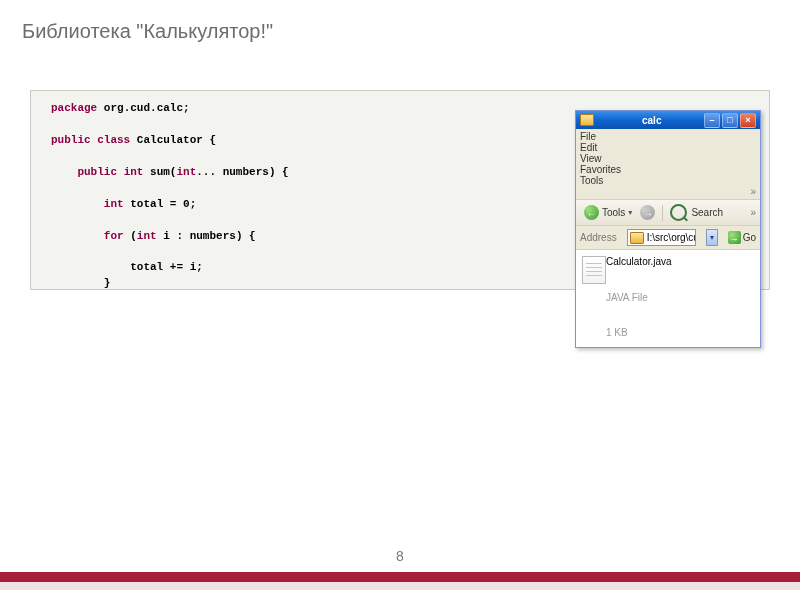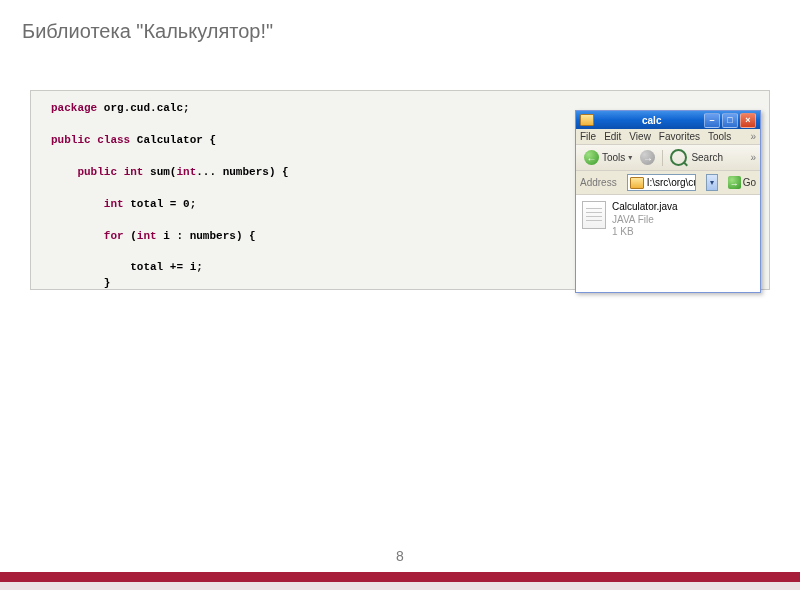--- a/index.html
+++ b/index.html
@@ -80,23 +80,23 @@
     font-weight: bold;
   }
   .winbtn.min { background: linear-gradient(#6aa0f0,#2f70d0); color:#fff;}
   .winbtn.max { background: linear-gradient(#6aa0f0,#2f70d0); color:#fff;}
   .winbtn.close { background: linear-gradient(#f08060,#d04020); color:#fff;}
 
   .menubar {
     background: #ece9d8;
     padding: 2px 4px;
     display: flex;
-    gap: 8px;
     color: #333;
     border-bottom: 1px solid #d4d0c8;
+    flex-direction: column;
   }
   .menubar .chev {
     margin-left: auto;
     color: #777;
   }
   .toolbar {
     background: linear-gradient(#f7f6ef,#e8e4d6);
     padding: 3px 4px;
     display: flex;
     align-items: center;
@@ -168,38 +168,38 @@
   .go-arrow {
     width:13px;height:13px;background:radial-gradient(circle at 30% 30%, #9de080, #3a9a2a);
     border-radius:2px;display:flex;align-items:center;justify-content:center;color:#fff;font-size:9px;
   }
 
   .content {
     background: #fff;
     min-height: 85px;
     padding: 6px;
   }
-  .file-item { display:flex; align-items:flex-start; gap:6px; }
+  .file-item { display:flex; align-items:flex-start; }
   .file-icon {
     width: 22px; height: 26px;
     background: linear-gradient(#fff,#f2f2f2);
     border: 1px solid #b9b9b9;
     position: relative;
   }
   .file-icon::before{
     content:""; position:absolute; right:-1px; top:-1px;
     border-top:6px solid #fff0; border-left:6px solid #fff0;
   }
   .file-icon .lines{
     position:absolute;top:6px;left:3px;right:3px;
   }
   .file-icon .lines div{height:1px;background:#c6c6c6;margin-bottom:3px;}
   .file-meta { line-height: 1.25; }
   .file-name { color:#000; }
-  .file-sub { color:#9a9a9a; }
+  .file-sub { color:#9a9a9a;margin-top:23px; }
 
   .page-number {
     position: absolute;
     bottom: 36px;
     width: 100%;
     text-align: center;
     color: #7a7a7a;
     font-size: 14px;
   }
   .footer-bar {

